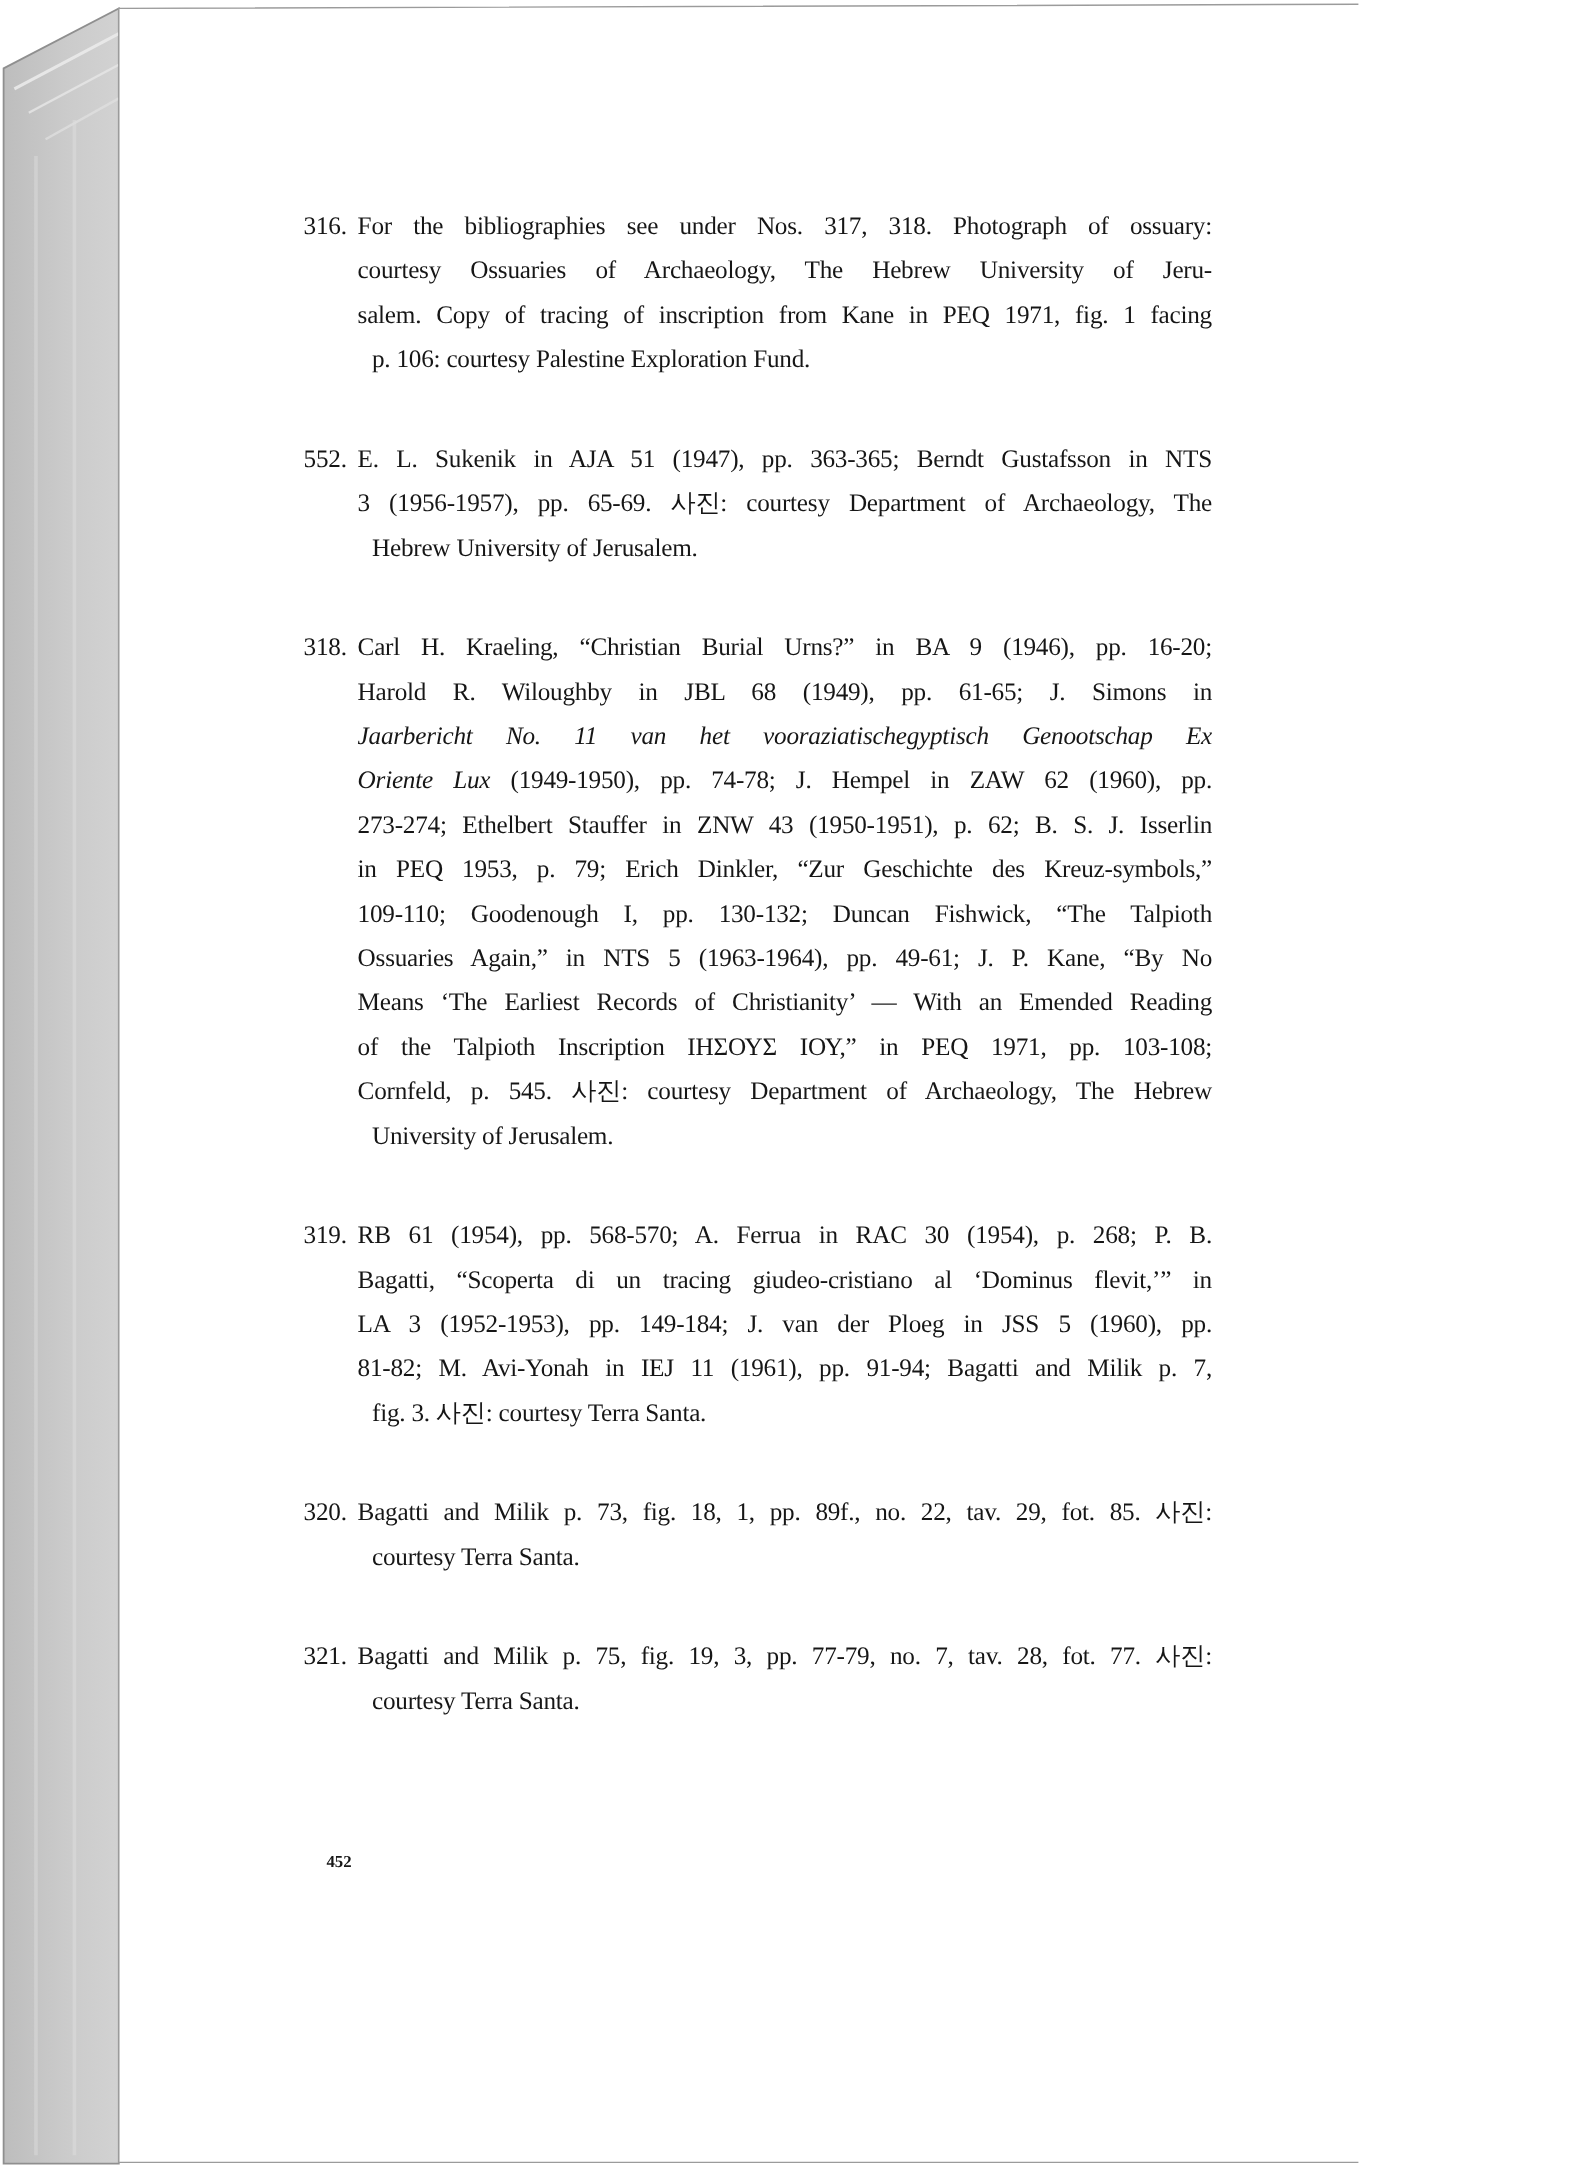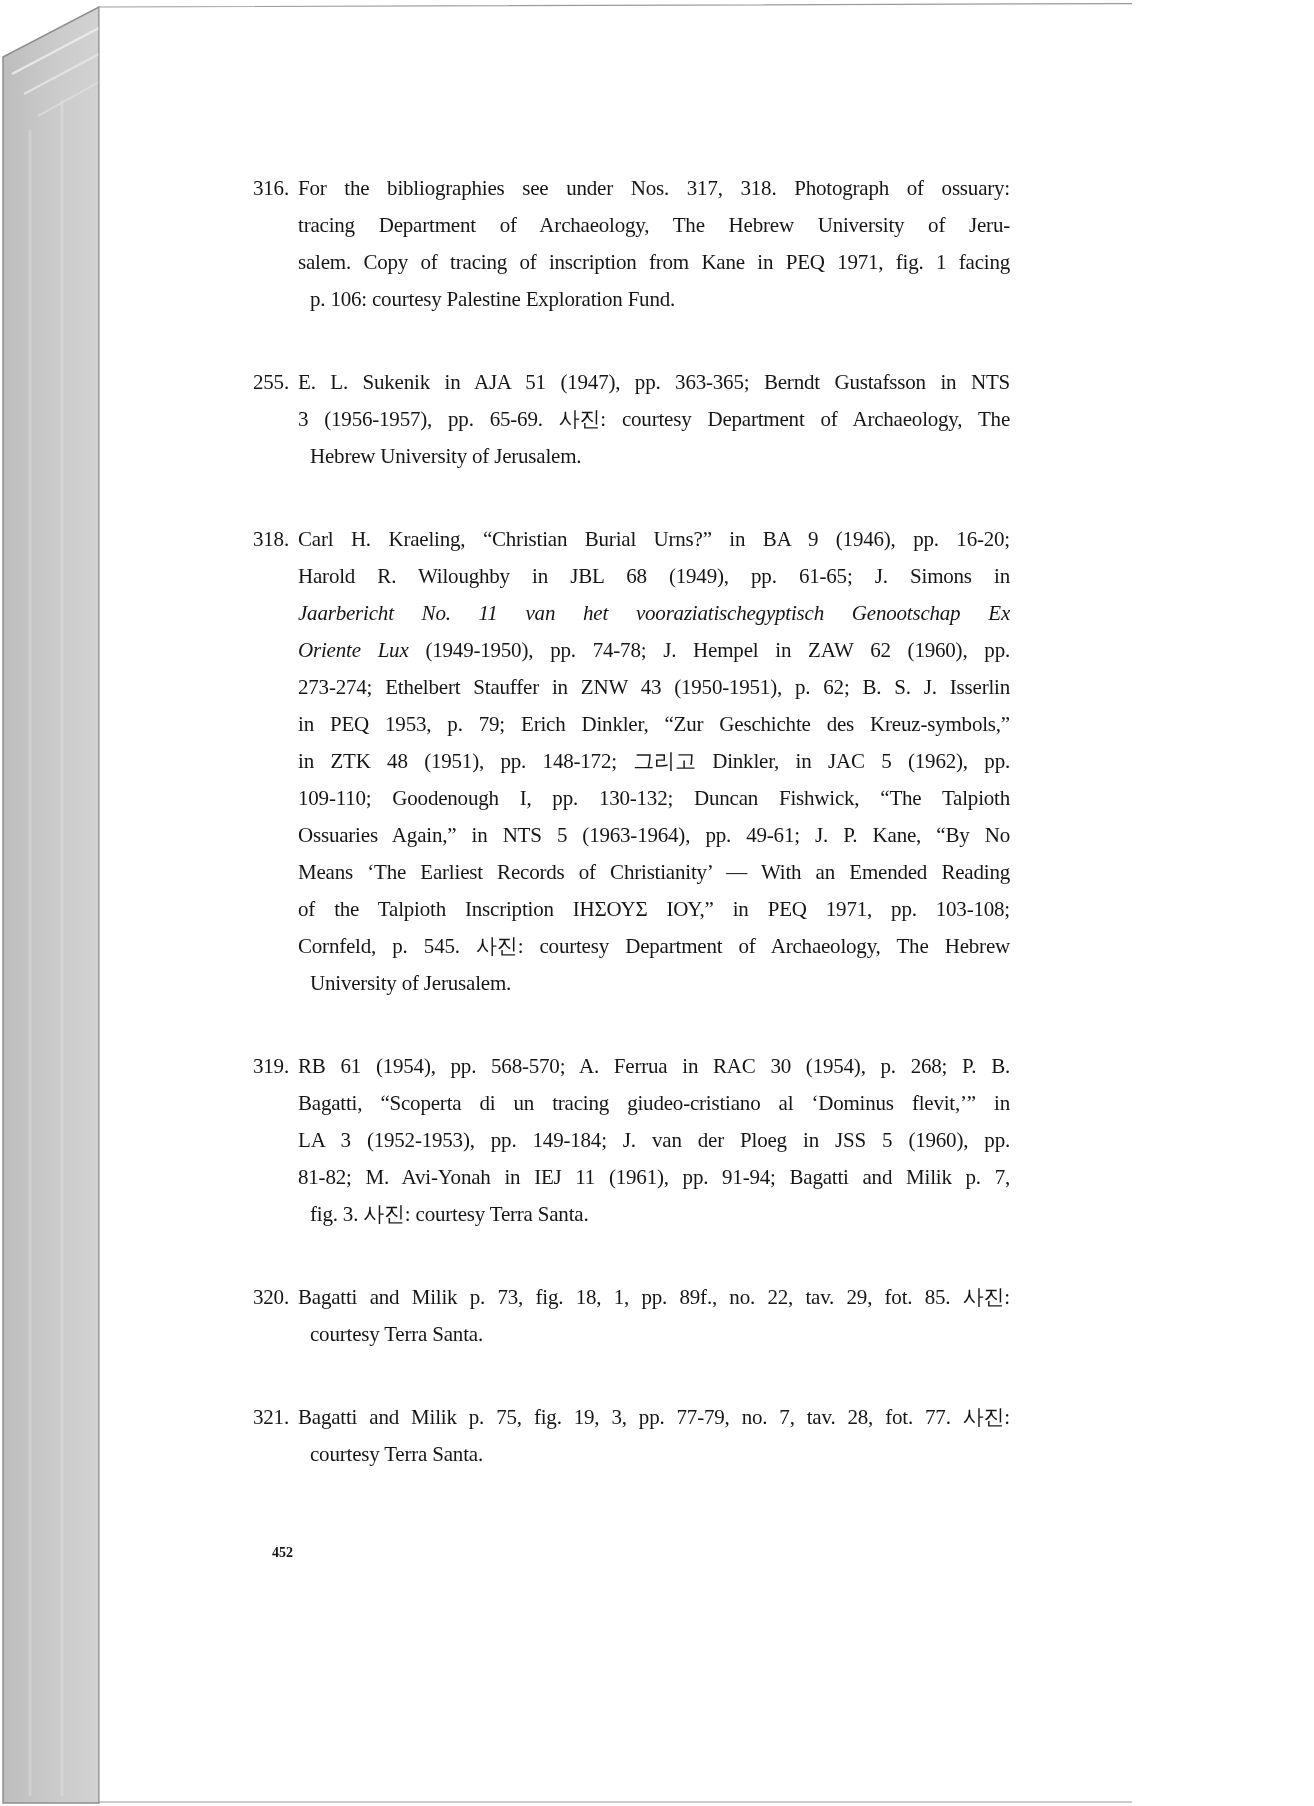--- a/index.html
+++ b/index.html
@@ -86,45 +86,44 @@
 
     <polygon points="99,7 1309,3 1309,1802 99,1802" fill="#ffffff" stroke="#9b9b9b" stroke-width="1.2"></polygon>
   </svg>
 
   <div class="content">
 
     <div class="entry">
       <span class="num">316.</span>
       <div class="entry-text">
           <div class="line"><span>For the bibliographies see under Nos. 317, 318. Photograph of ossuary:</span></div>
-          <div class="line"><span>tracing Department of Archaeology, The Hebrew University of Jeru-</span></div>
+          <div class="line"><span>courtesy Ossuaries of Archaeology, The Hebrew University of Jeru-</span></div>
           <div class="line"><span>salem. Copy of tracing of inscription from Kane in PEQ 1971, fig. 1 facing</span></div>
           <div class="line final"><span>p. 106: courtesy Palestine Exploration Fund.</span></div>
         </div>
     </div>
 
     <div class="entry">
-      <span class="num">255.</span>
+      <span class="num">552.</span>
       <div class="entry-text">
           <div class="line"><span>E. L. Sukenik in AJA 51 (1947), pp. 363-365; Berndt Gustafsson in NTS</span></div>
           <div class="line"><span>3 (1956-1957), pp. 65-69. 사진: courtesy Department of Archaeology, The</span></div>
           <div class="line final"><span>Hebrew University of Jerusalem.</span></div>
         </div>
     </div>
 
     <div class="entry">
       <span class="num">318.</span>
       <div class="entry-text">
           <div class="line"><span>Carl H. Kraeling, “Christian Burial Urns?” in BA 9 (1946), pp. 16-20;</span></div>
           <div class="line"><span>Harold R. Wiloughby in JBL 68 (1949), pp. 61-65; J. Simons in</span></div>
           <div class="line"><span class="italic">Jaarbericht No. 11 van het vooraziatischegyptisch Genootschap Ex</span></div>
           <div class="line"><span class="italic">Oriente Lux</span><span> (1949-1950), pp. 74-78; J. Hempel in ZAW 62 (1960), pp.</span></div>
           <div class="line"><span>273-274; Ethelbert Stauffer in ZNW 43 (1950-1951), p. 62; B. S. J. Isserlin</span></div>
           <div class="line"><span>in PEQ 1953, p. 79; Erich Dinkler, “Zur Geschichte des Kreuz-symbols,”</span></div>
-          <div class="line"><span>in ZTK 48 (1951), pp. 148-172; 그리고 Dinkler, in JAC 5 (1962), pp.</span></div>
           <div class="line"><span>109-110; Goodenough I, pp. 130-132; Duncan Fishwick, “The Talpioth</span></div>
           <div class="line"><span>Ossuaries Again,” in NTS 5 (1963-1964), pp. 49-61; J. P. Kane, “By No</span></div>
           <div class="line"><span>Means ‘The Earliest Records of Christianity’ — With an Emended Reading</span></div>
           <div class="line"><span>of the Talpioth Inscription ΙΗΣΟΥΣ ΙΟΥ,” in PEQ 1971, pp. 103-108;</span></div>
           <div class="line"><span>Cornfeld, p. 545. 사진: courtesy Department of Archaeology, The Hebrew</span></div>
           <div class="line final"><span>University of Jerusalem.</span></div>
         </div>
     </div>
 
     <div class="entry">

